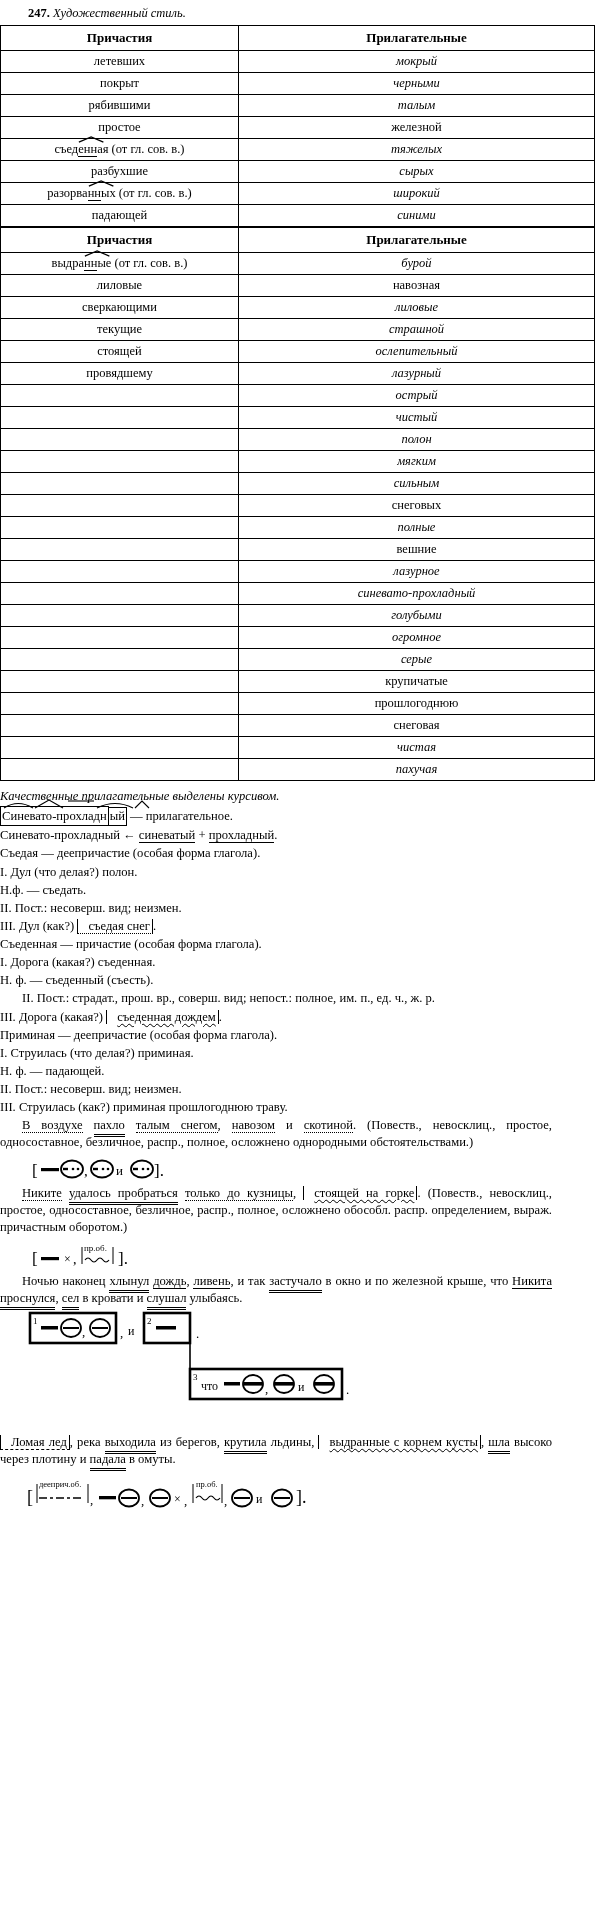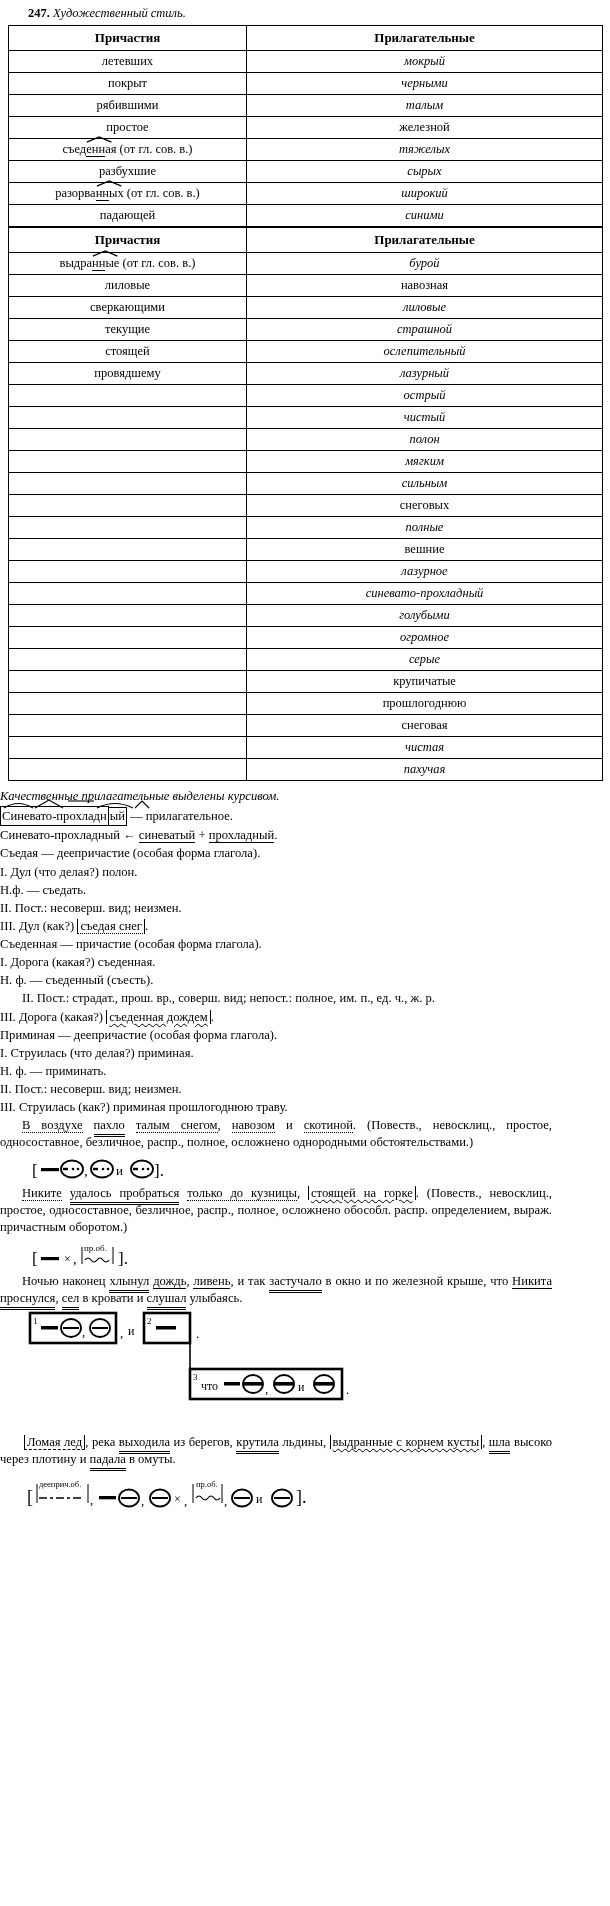--- a/index.html
+++ b/index.html
@@ -23,21 +23,20 @@
   .ex-head {
     font-size: 12.5px;
     padding: 6px 0 4px 28px;
   }
   .ex-num { font-weight: bold; }
   .ex-title { font-style: italic; }
 
   table.main {
     border-collapse: collapse;
     width: 594px;
-    margin-left: 8px;
     table-layout: fixed;
   }
   table.main td, table.main th {
     border: 1px solid #000;
     text-align: center;
     vertical-align: middle;
     font-size: 12.5px;
     height: 19px;
     padding: 1px 2px;
     line-height: 1.15;
@@ -97,23 +96,23 @@
     display: inline-block;
     border: 1px solid #000;
     padding: 0 1px;
     margin-left: -1px;
   }
 
   
   .u-subj { border-bottom: 1px solid #000; }
   .u-pred { border-bottom: 3px double #000; padding-bottom: 2px;}
   .u-dot  { border-bottom: 1px dotted #000; }
-  .u-dash { border-bottom: 1px dashed #000; margin-left: 24px; }
+  .u-dash { border-bottom: 1px dashed #000; }
   .u-wave { text-decoration: underline; text-decoration-style: wavy; text-decoration-thickness: 1px; text-underline-offset: 2px;}
-  .bar-l { border-left: 1px solid #000; padding-left: 2px; }
+  .bar-l { border-left: 1px solid #000; padding-left: 10px; }
   .bar-r { border-right: 1px solid #000; padding-right: 2px; }
 
   
   .scheme {
     padding-left: 30px;
     margin: 4px 0 3px 0;
     font-size: 14px;
     line-height: 1;
   }
   .scheme svg { vertical-align: middle; display: inline-block; }
@@ -320,21 +319,21 @@
     <p class="lead">Съеденная — причастие (особая форма глагола).</p>
     <p class="lead">I. Дорога (какая?) съеденная.</p>
     <p class="lead">Н. ф. — съеденный (съесть).</p>
     <p class="p-ind just">II. Пост.: страдат., прош. вр., соверш. вид; непост.: полное, им. п., ед. ч., ж. р.</p>
     <p class="lead">
       <span>III. Дорога (какая?) </span><span class="bar-l bar-r u-wave">съеденная дождем</span><span>.</span>
     </p>
 
     <p class="lead">Приминая — деепричастие (особая форма глагола).</p>
     <p class="lead">I. Струилась (что делая?) приминая.</p>
-    <p class="lead">Н. ф. — приминать.</p>
+    <p class="lead">Н. ф. — падающей.</p>
     <p class="lead">II. Пост.: несоверш. вид; неизмен.</p>
     <p class="lead">III. Струилась (как?) приминая прошлогоднюю траву.</p>
 
     <p class="p-ind just">
       <span class="u-dot">В воздухе</span>
       <span class="u-pred">пахло</span>
       <span class="u-dot">талым снегом</span><span>, </span><span class="u-dot">навозом</span><span> и </span><span class="u-dot">скотиной</span><span>. (Повеств., невосклиц., простое, односоставное, безличное, распр., полное, осложнено однородными обстоятельствами.)</span>
     </p>
 
     <div class="scheme">

